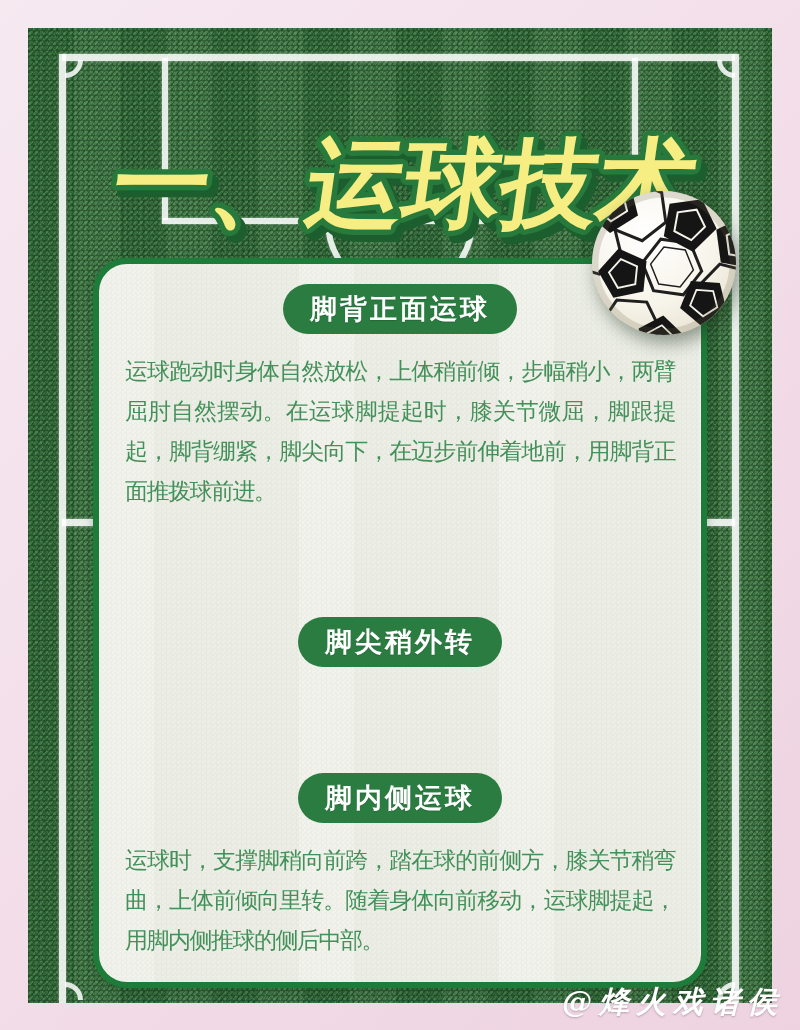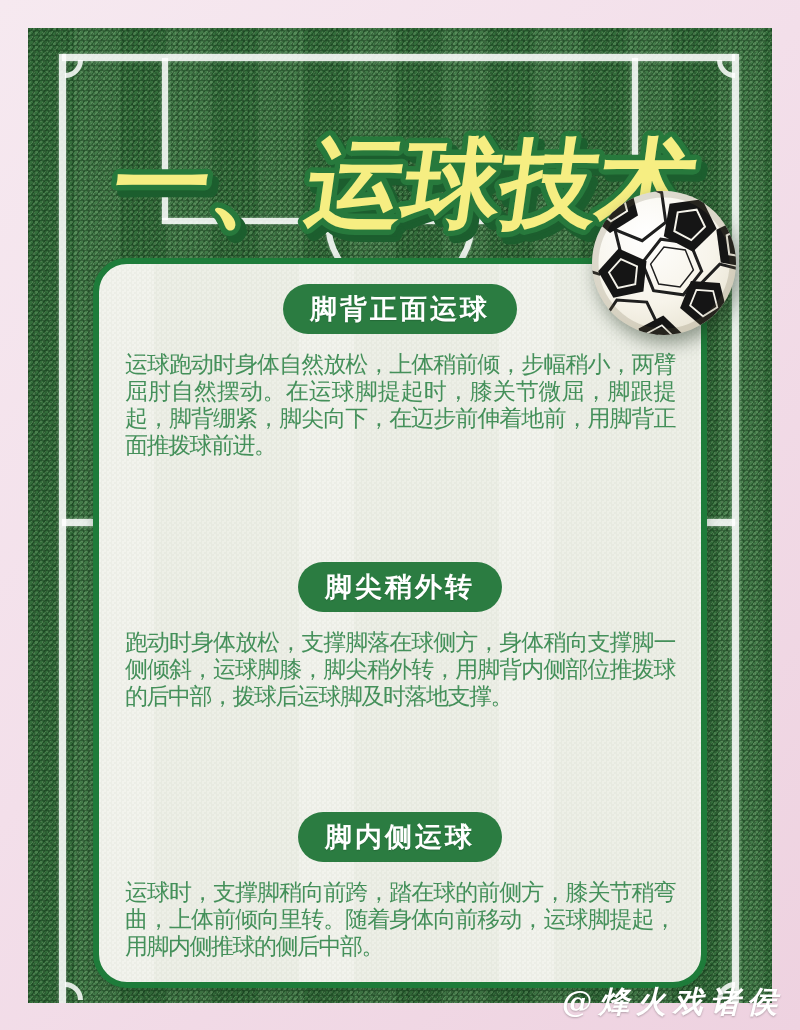--- a/index.html
+++ b/index.html
@@ -50,21 +50,21 @@
     align-self:center;
     background:#2b7c41;color:#ffffff;
     font-weight:bold;font-size:27px;letter-spacing:3px;
     padding:7px 27px;border-radius:30px;
     margin-bottom:6px;
     text-shadow:0 1px 1px rgba(0,0,0,0.15);
   }
   .body-text{
     margin:2px 2px 6px;
     color:#44905a;
-    font-size:23px;line-height:27px;letter-spacing:-1.5px;
+    font-size:23px;line-height:40px;letter-spacing:-1.5px;
     text-align:justify;
   }
   
   .ball{position:absolute;left:588px;top:187px;width:152px;height:152px;z-index:4;filter:drop-shadow(4px 8px 9px rgba(25,45,25,0.45));}
   
   .watermark{
     position:absolute;left:560px;top:982px;z-index:5;
     color:#ffffff;font-size:30px;font-weight:bold;font-style:italic;
     font-family:"DejaVu Serif", serif;
     letter-spacing:7px;
@@ -115,21 +115,20 @@
     <div class="pill">
       <span>脚背正面运球</span>
     </div>
     <p class="body-text">运球跑动时身体自然放松，上体稍前倾，步幅稍小，两臂屈肘自然摆动。在运球脚提起时，膝关节微屈，脚跟提起，脚背绷紧，脚尖向下，在迈步前伸着地前，用脚背正面推拨球前进。</p>
   </div>
 
   <div class="section">
     <div class="pill">
       <span>脚尖稍外转</span>
     </div>
-    <p class="body-text">跑动时身体放松，支撑脚落在球侧方，身体稍向支撑脚一侧倾斜，运球脚膝，脚尖稍外转，用脚背内侧部位推拨球的后中部，拨球后运球脚及时落地支撑。</p>
   </div>
 
 
   <div class="section">
     <div class="pill">
       <span>脚内侧运球</span>
     </div>
     <p class="body-text">运球时，支撑脚稍向前跨，踏在球的前侧方，膝关节稍弯曲，上体前倾向里转。随着身体向前移动，运球脚提起，用脚内侧推球的侧后中部。</p>
   </div>
 

